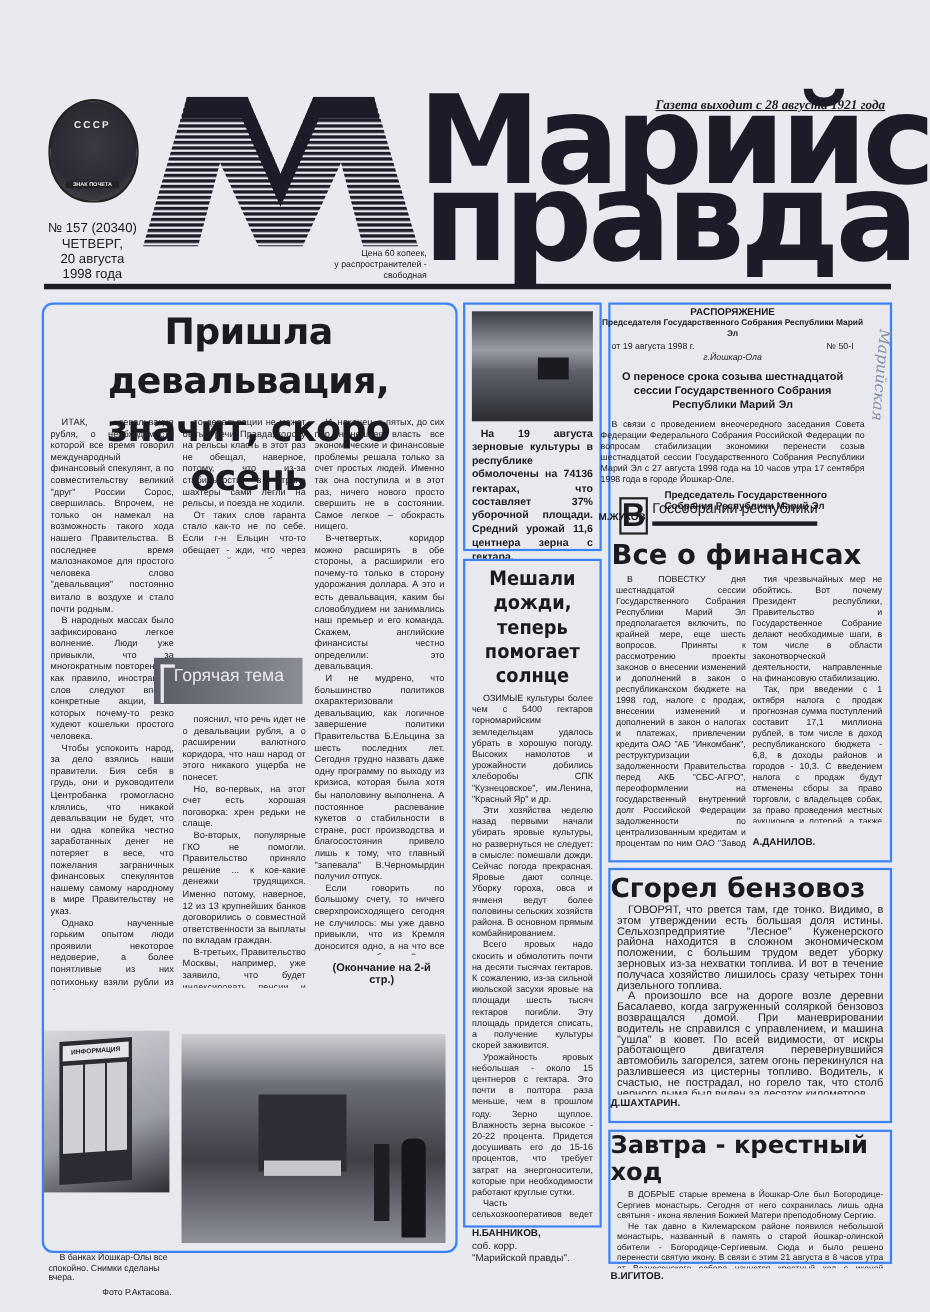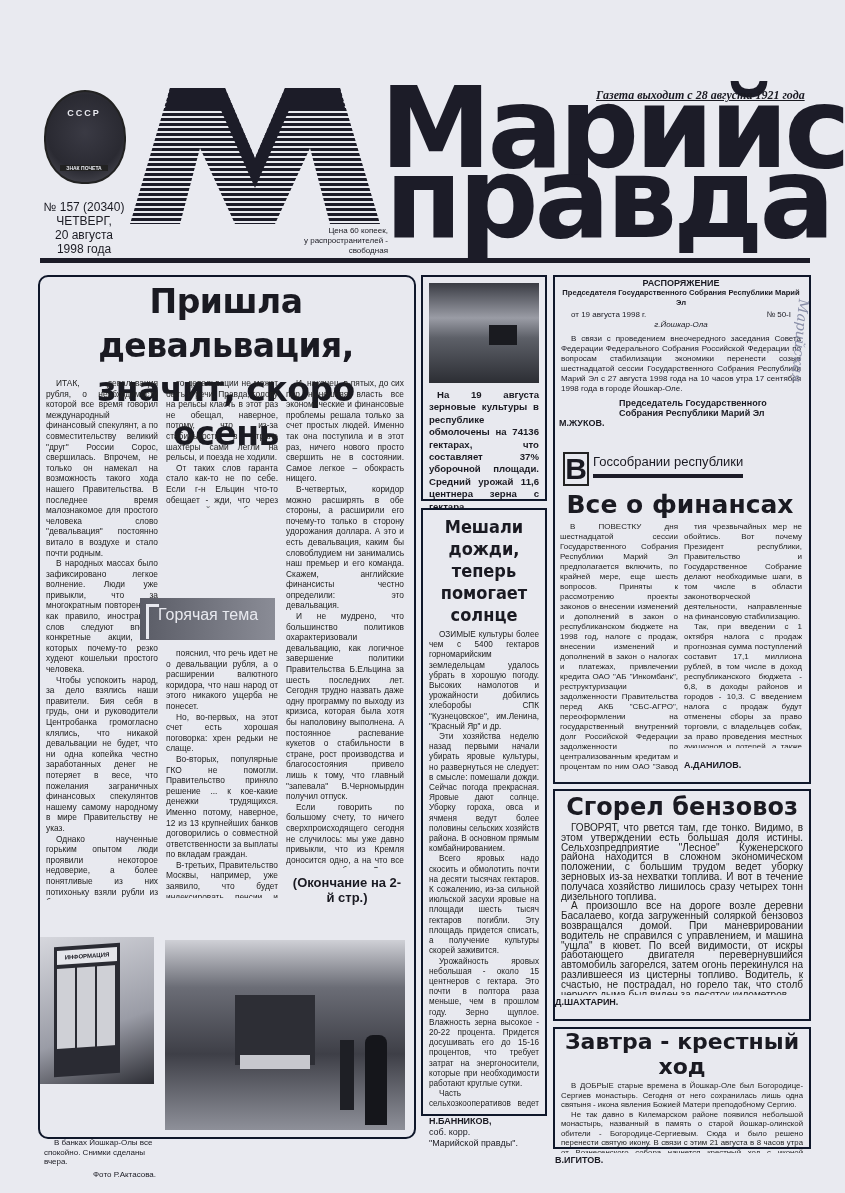--- a/index.html
+++ b/index.html
@@ -11,30 +11,30 @@
   .emblem-ribbon{left:60px;top:165px;width:48px;font-size:5px;font-weight:bold;color:#e9eaf0;text-align:center;background:#222;}
   .issue{left:40px;top:200px;width:88px;text-align:center;font-size:12px;line-height:14px;font-family:"Liberation Sans Narrow","Liberation Sans",sans-serif;}
   .mast-m{left:130px;top:88px;width:255px;height:136px;}
   .mast-word{font-family:"DejaVu Sans",sans-serif;font-weight:bold;color:#1c1c28;letter-spacing:-4px;}
   .mast-line1{left:380px;top:72px;font-size:112px;line-height:112px;}
   .mast-line2{left:385px;top:142px;font-size:112px;line-height:112px;}
   .tagline{left:596px;top:88px;font-family:"Liberation Serif",serif;font-style:italic;font-weight:bold;font-size:12px;text-decoration:underline;}
   .price{left:270px;top:226px;width:118px;text-align:right;font-size:8px;line-height:10px;}
   .rule{left:40px;top:258px;width:770px;height:5px;background:#1c1c28;}
   
-  .box{border:2px solid #0f172a;background:#e8e9ef;}
+  .box{border:2px solid #3b82f6;background:#e8e9ef;}
   .rbox{border-radius:10px;}
   .col-text{font-size:8.4px;line-height:10.6px;text-align:justify;color:#222;}
   .col-text p{margin:0;text-indent:10px;}
   .headline-main{font-family:"DejaVu Sans",sans-serif;font-weight:bold;font-size:33px;line-height:44px;text-align:center;letter-spacing:-0.5px;}
   .photo{background:linear-gradient(180deg,#4a4c56 0%,#888a94 40%,#3e4048 100%);}
   .hot-topic{background:linear-gradient(90deg,#5a5c66,#8a8c96);color:#e8e9ef;font-size:16px;}
   .caption-bold{font-weight:bold;font-size:10px;line-height:13px;text-align:justify;color:#1a1a22;}
   .narrow-head{font-family:"DejaVu Sans Condensed","DejaVu Sans",sans-serif;font-weight:bold;font-size:18px;line-height:22px;text-align:center;}
-  .sec-head{font-family:"DejaVu Sans",sans-serif;font-weight:bold;font-size:24px;text-align:center;}
+  .sec-head{font-family:"DejaVu Sans",sans-serif;font-weight:bold;font-size:24px;text-align:left;}
   .sign{font-weight:bold;font-size:9px;}
   .decree-title{font-weight:bold;text-align:center;}
   .bigB{font-size:30px;font-weight:bold;border:2px solid #222;width:22px;height:30px;line-height:30px;text-align:center;}
 </style>
 </head>
 <body>
 
 <div class="abs emblem"></div>
 <div class="abs emblem-top">СССР</div>
 <div class="abs emblem-ribbon">ЗНАК ПОЧЕТА</div>
@@ -95,21 +95,21 @@
   <p>Но, во-первых, на этот счет есть хорошая поговорка: хрен редьки не слаще.</p>
   <p>Во-вторых, популярные ГКО не помогли. Правительство приняло решение ... к кое-какие денежки трудящихся. Именно потому, наверное, 12 из 13 крупнейших банков договорились о совместной ответственности за выплаты по вкладам граждан.</p>
   <p>В-третьих, Правительство Москвы, например, уже заявило, что будет индексировать пенсии и иные выплаты малоимущим. С чего бы это Ю.Лужкову беспокоиться и не верить даже главе Правительства России? Да с того, что он прекрасно понимает: де-</p>
 </div>
 <div class="abs col-text" style="left:286px;top:378px;width:118px;height:490px;overflow:hidden;">
   <p>И, наконец, в-пятых, до сих пор нынешняя власть все экономические и финансовые проблемы решала только за счет простых людей. Именно так она поступила и в этот раз, ничего нового просто свершить не в состоянии. Самое легкое – обокрасть нищего.</p>
   <p>В-четвертых, коридор можно расширять в обе стороны, а расширили его почему-то только в сторону удорожания доллара. А это и есть девальвация, каким бы словоблудием ни занимались наш премьер и его команда. Скажем, английские финансисты честно определили: это девальвация.</p>
   <p>И не мудрено, что большинство политиков охарактеризовали девальвацию, как логичное завершение политики Правительства Б.Ельцина за шесть последних лет. Сегодня трудно назвать даже одну программу по выходу из кризиса, которая была хотя бы наполовину выполнена. А постоянное распевание кукетов о стабильности в стране, рост производства и благосостояния привело лишь к тому, что главный "запевала" В.Черномырдин получил отпуск.</p>
   <p>Если говорить по большому счету, то ничего сверхпроисходящего сегодня не случилось: мы уже давно привыкли, что из Кремля доносится одно, а на что все делается наоборот. Ложь и пустые обещания как средство сдерживания народного возмущения взяла на вооружение и новое Правительство.</p>
 </div>
-<div class="abs" style="left:290px;top:875px;width:114px;text-align:center;font-size:13px;font-weight:bold;">(Окончание на 2-й стр.)</div>
+<div class="abs" style="left:290px;top:875px;width:114px;text-align:center;font-size:10px;font-weight:bold;">(Окончание на 2-й стр.)</div>
 
 <div class="abs photo" style="left:40px;top:937px;width:114px;height:147px;background:linear-gradient(160deg,#d6d7dd 0%,#9a9ca6 60%,#2c2d34 100%);">
   <div style="position:absolute;left:14px;top:8px;width:66px;height:130px;background:#2a2b33;transform:skewY(-4deg);">
     <div style="position:absolute;left:3px;top:4px;width:60px;height:14px;background:#e4e5ea;font-size:6px;font-weight:bold;text-align:center;line-height:14px;">ИНФОРМАЦИЯ</div>
     <div style="position:absolute;left:3px;top:22px;width:60px;height:80px;background:repeating-linear-gradient(90deg,#cfd0d6 0 18px,#2a2b33 18px 20px);"></div>
   </div>
 </div>
 <div class="abs photo" style="left:165px;top:940px;width:240px;height:190px;background:linear-gradient(180deg,#cfd0d6 0%,#6b6d76 25%,#3e3f47 60%,#8e9099 100%);">
   <div style="position:absolute;left:70px;top:55px;width:80px;height:70px;background:#2d2e35;"></div>
   <div style="position:absolute;left:75px;top:115px;width:70px;height:14px;background:#c7c8ce;"></div>
@@ -139,28 +139,29 @@
 
   </div>
   <div class="sign" style="margin:6px 6px 0;line-height:11px;">
     <div>Н.БАННИКОВ,</div>
     <div style="font-weight:normal;">соб. корр.</div>
     <div style="font-weight:normal;">"Марийской правды".</div>
   </div>
 </div>
 
 <div class="abs box" style="left:553px;top:275px;width:254px;height:505px;"></div>
-<div class="abs" style="left:559px;top:278px;width:244px;font-size:8px;line-height:10px;">
+<div class="abs" style="left:544px;top:278px;width:244px;font-size:8px;line-height:10px;">
   <div class="decree-title" style="font-size:9px;">РАСПОРЯЖЕНИЕ</div>
   <div class="decree-title" style="font-size:7.6px;">Председателя Государственного Собрания Республики Марий Эл</div>
   <div style="display:flex;justify-content:space-between;padding:0 12px;margin-top:2px;">
     <span>от 19 августа 1998 г.</span>
     <span>№ 50-I</span>
   </div>
   <div style="text-align:center;font-style:italic;">г.Йошкар-Ола</div>
+  <div class="decree-title" style="font-size:10px;line-height:13px;margin:6px 14px;">О переносе срока созыва шестнадцатой сессии Государственного Собрания Республики Марий Эл</div>
   <div style="text-align:justify;text-indent:10px;margin:4px 2px;">В связи с проведением внеочередного заседания Совета Федерации Федерального Собрания Российской Федерации по вопросам стабилизации экономики перенести созыв шестнадцатой сессии Государственного Собрания Республики Марий Эл с 27 августа 1998 года на 10 часов утра 17 сентября 1998 года в городе Йошкар-Оле.</div>
   <div class="sign" style="margin:4px 2px 0 60px;line-height:10px;">Председатель Государственного Собрания Республики Марий Эл</div>
   <div class="sign" style="margin-right:2px;">М.ЖУКОВ.</div>
 </div>
 
 <div class="abs" style="left:563px;top:452px;width:200px;height:34px;">
   <div class="bigB abs" style="left:0;top:0;">В</div>
   <div class="abs" style="left:30px;top:2px;font-size:13px;">Госсобрании республики</div>
   <div class="abs" style="left:30px;top:22px;width:150px;height:4px;background:#1c1c28;"></div>
 </div>

